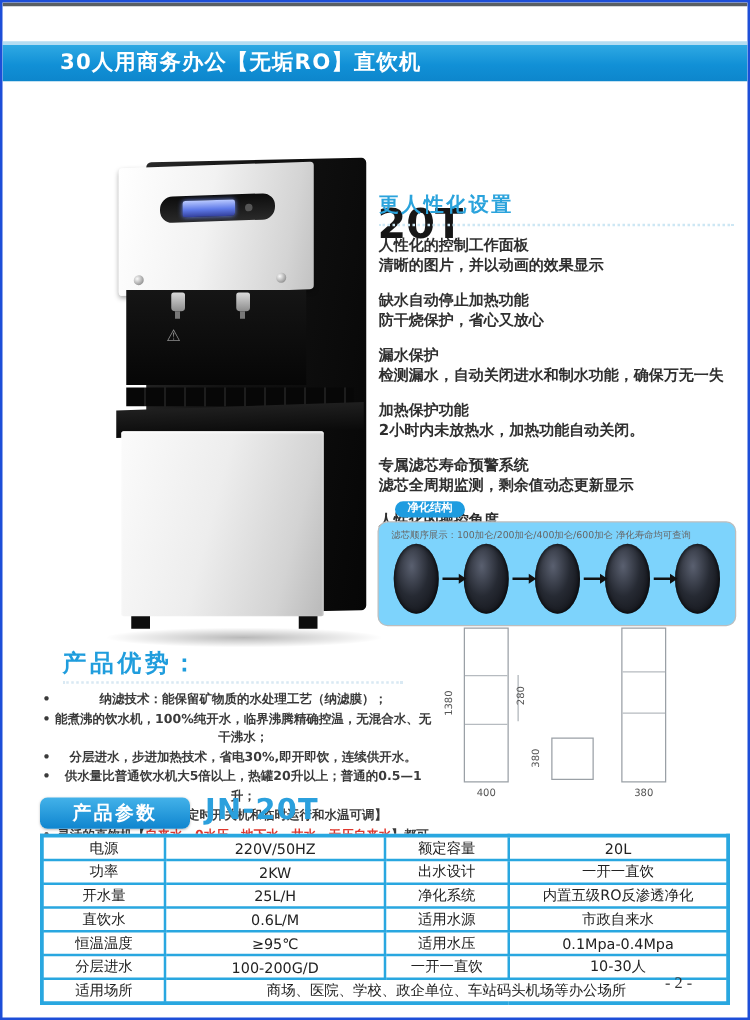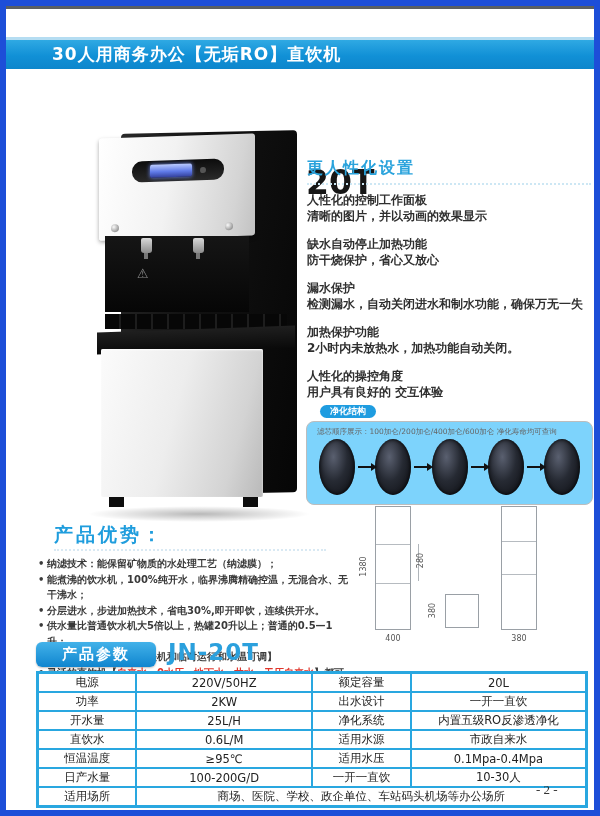--- a/index.html
+++ b/index.html
@@ -1,18 +1,18 @@
 <!DOCTYPE html>
 <html><head>
 <meta charset="utf-8">
 <style>
   * { margin:0; padding:0; box-sizing:border-box; }
   body { background:#ffffff; font-family:"DejaVu Sans","Liberation Sans",sans-serif; }
   .page { position:relative; width:600px; height:816px; background:#fff; overflow:hidden;
-          border:6px solid #1d4ed8; }
+          border:2px solid #1d4ed8; }
   .top-edge { position:absolute; top:0; left:0; width:100%; height:3px; background:#5a5f63; }
 
   
   .banner-pre { position:absolute; top:31px; left:0; width:100%; height:3px; background:#b5ddf2; }
   .banner { position:absolute; top:34px; left:0; width:100%; height:29px;
             background:linear-gradient(180deg,#2fa9e3 0%,#1190d6 55%,#0d86cc 100%);
             color:#fff; font-weight:bold; font-size:17px; line-height:29px;
             padding-left:46px; letter-spacing:1px; }
 
   
@@ -70,21 +70,21 @@
              background:radial-gradient(ellipse at 40% 32%,#5a6070 0%,#262a33 45%,#0a0b0f 100%);
              box-shadow:inset 0 0 4px #000; }
   .f-arrow { width:14px; height:2px; background:#111; position:relative; }
   .f-arrow::after { content:""; position:absolute; right:-5px; top:-3px; border-left:6px solid #111;
              border-top:4px solid transparent; border-bottom:4px solid transparent; }
 
   
   .adv-heading { position:absolute; left:48px; top:516px; font-size:19px; font-weight:bold;
              color:#1f9ddd; letter-spacing:3px; }
   .adv-divider { position:absolute; left:48px; top:543px; width:272px; border-top:2px dotted #d9e9f3; }
-  .adv-list { position:absolute; left:32px; top:550px; width:312px; list-style:none; }
+  .adv-list { position:absolute; left:32px; top:550px; width:312px; list-style:none;text-align:center; }
   .adv-list li { font-size:10px; line-height:15.5px; color:#3a3a3a; font-weight:600; position:relative; padding-left:9px; }
   .adv-list li::before { content:"•"; position:absolute; left:0; color:#3a3a3a; }
   .red { color:#e0362c; }
 
   
   .dims { position:absolute; left:345px; top:498px; width:250px; height:142px;
              color:#555; font-size:8px; }
   .dimbox { position:absolute; border:1px solid #9aa0a6; background:#fff; }
   .dline { position:absolute; left:0; width:100%; border-top:1px solid #b6bbc0; }
   .dlabel-v { position:absolute; transform:rotate(-90deg); transform-origin:center; white-space:nowrap; }
@@ -153,20 +153,24 @@
     </div>
     <div class="feat-block">
       <div>漏水保护</div>
       <div>检测漏水，自动关闭进水和制水功能，确保万无一失</div>
     </div>
     <div class="feat-block">
       <div>加热保护功能</div>
       <div>2小时内未放热水，加热功能自动关闭。</div>
     </div>
     <div class="feat-block">
+      <div>专属滤芯寿命预警系统</div>
+      <div>滤芯全周期监测，剩余值动态更新显示</div>
+    </div>
+    <div class="feat-block">
       <div>人性化的操控角度</div>
       <div>用户具有良好的 交互体验</div>
     </div>
   </div>
 
   <div class="purify-badge">净化结构</div>
   <div class="filter-box">
     <div class="filter-caption">滤芯顺序展示：100加仑/200加仑/400加仑/600加仑 净化寿命均可查询</div>
     <div class="filters">
       <div class="f-oval"></div>
@@ -242,21 +246,21 @@
         <td class="lbl">适用水源</td>
         <td class="val">市政自来水</td>
       </tr>
       <tr>
         <td class="lbl">恒温温度</td>
         <td class="val">≥95℃</td>
         <td class="lbl">适用水压</td>
         <td class="val">0.1Mpa-0.4Mpa</td>
       </tr>
       <tr>
-        <td class="lbl">日产水量</td>
+        <td class="lbl">分层进水</td>
         <td class="val">100-200G/D</td>
         <td class="lbl">一开一直饮</td>
         <td class="val">10-30人</td>
       </tr>
       <tr>
         <td class="lbl">适用场所</td>
         <td colspan="3">商场、医院、学校、政企单位、车站码头机场等办公场所</td>
       </tr>
     </tbody>
   </table>

